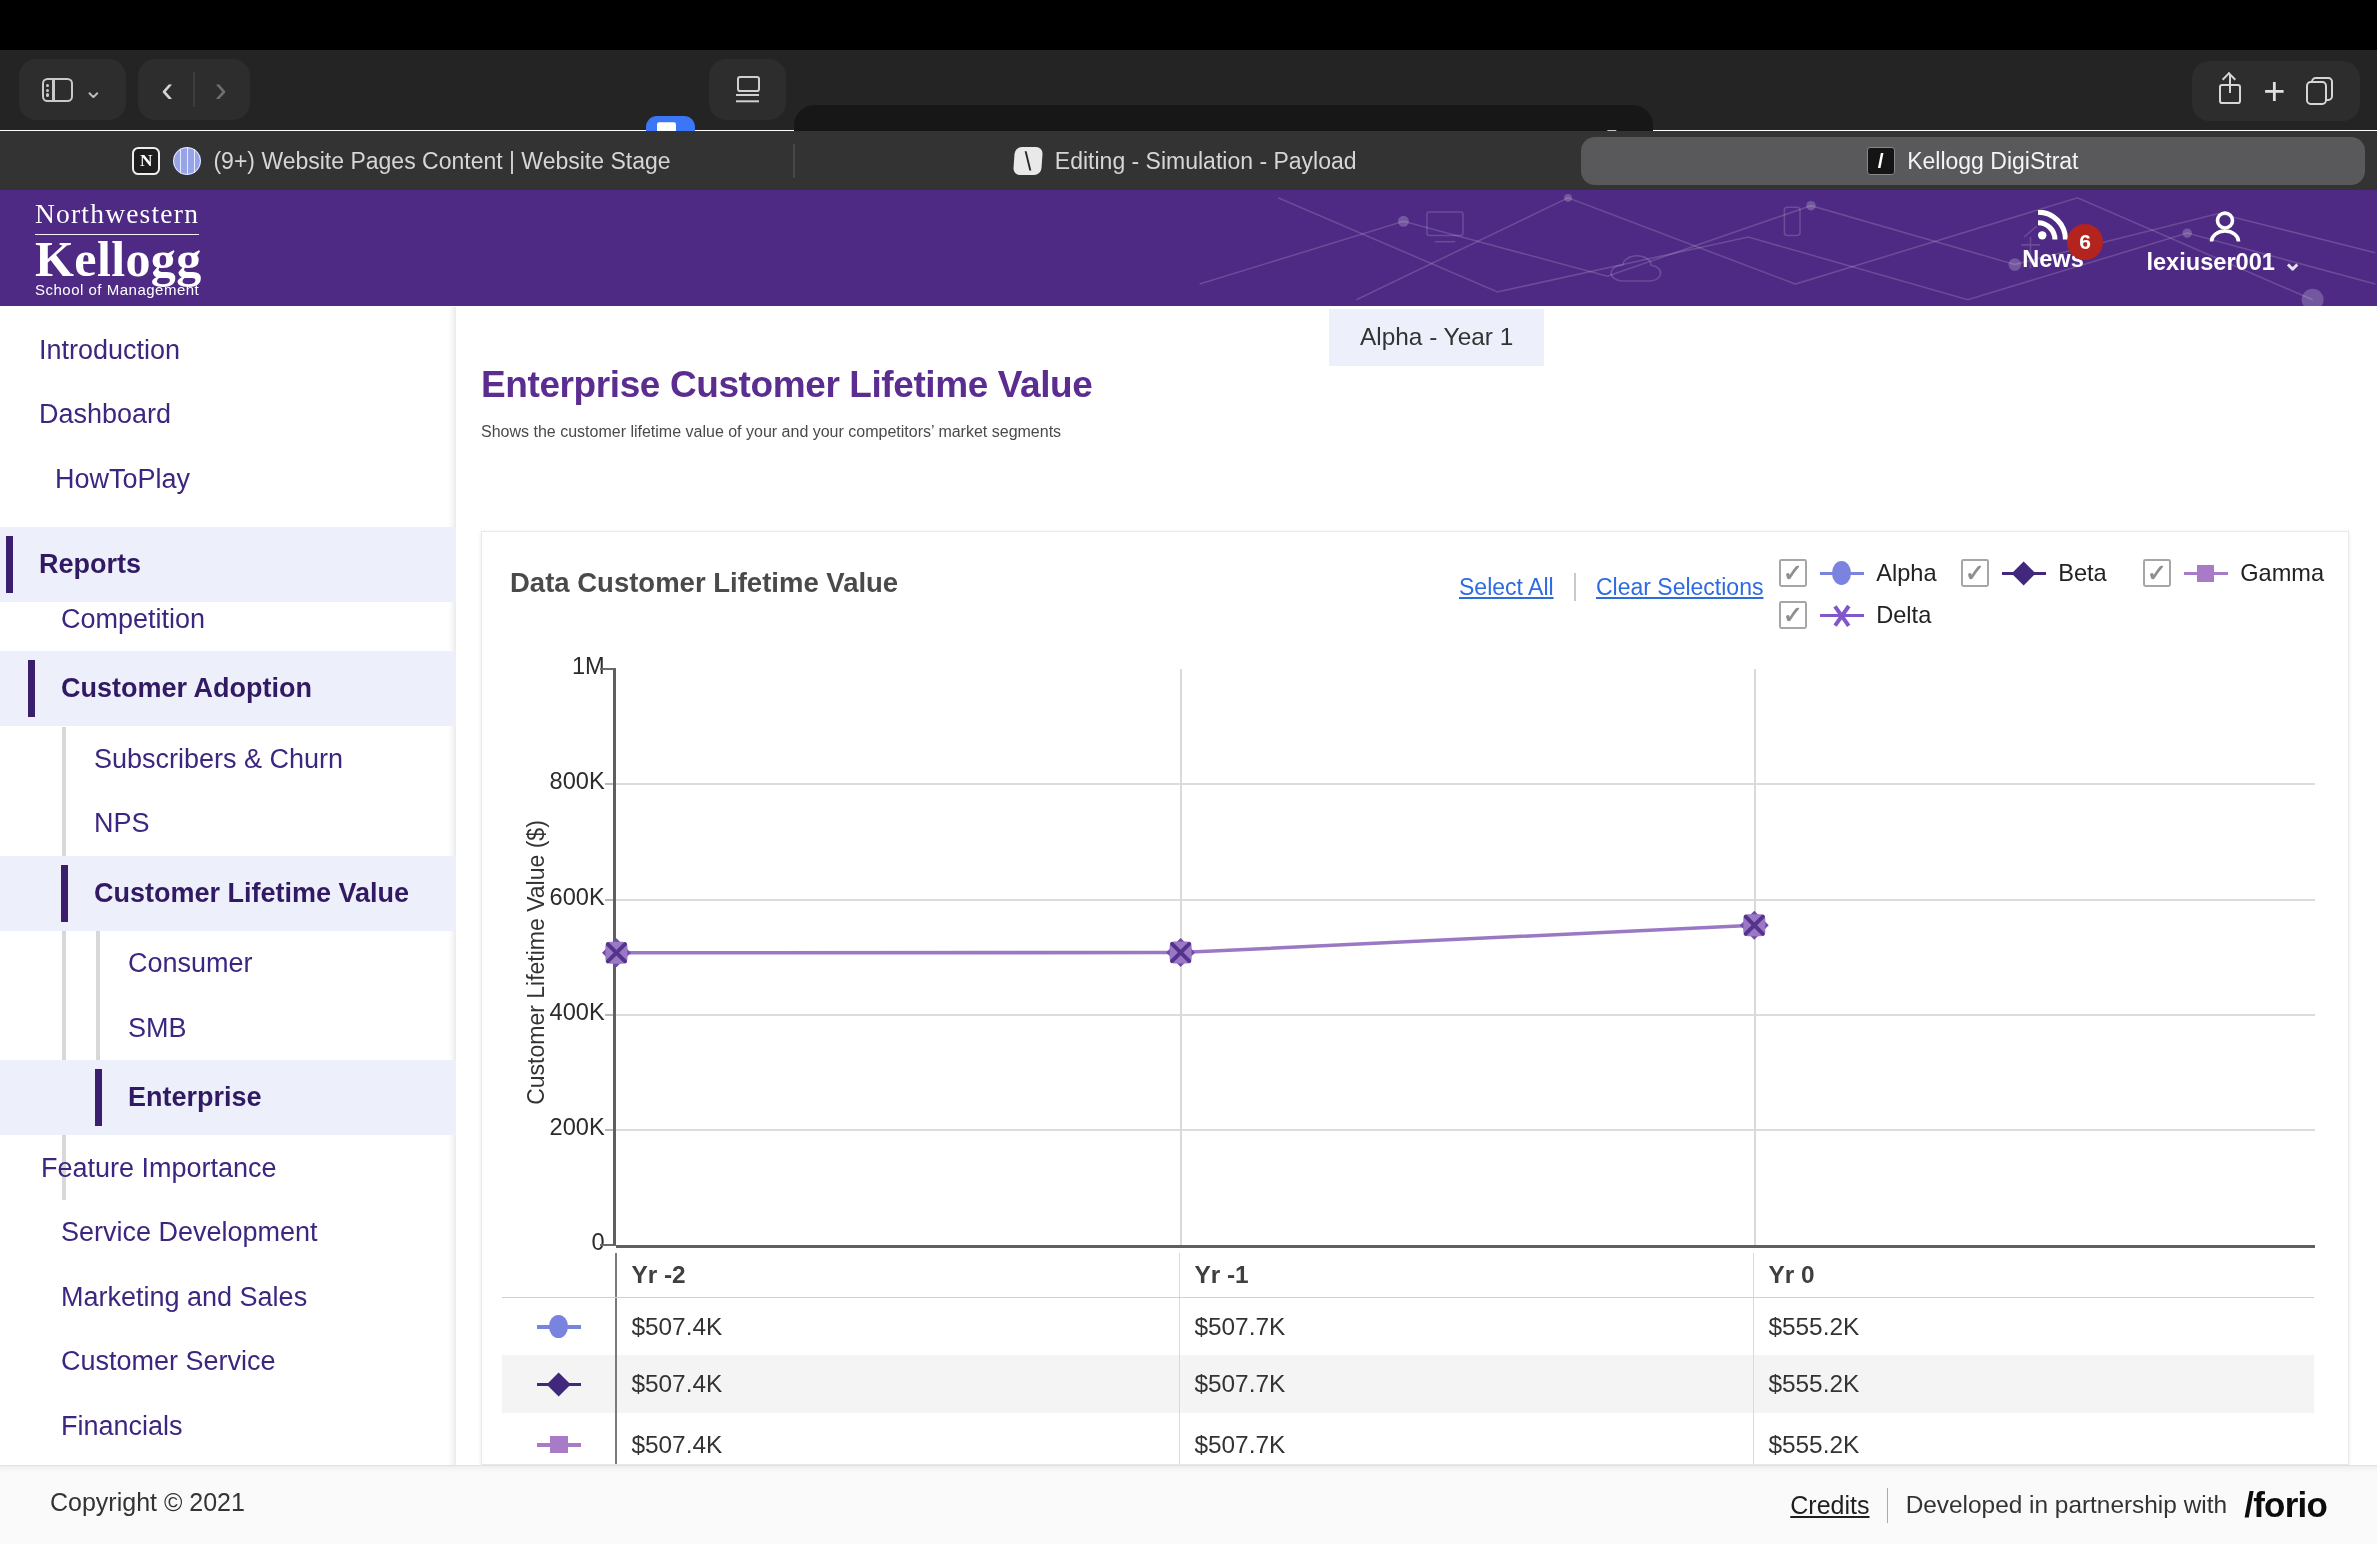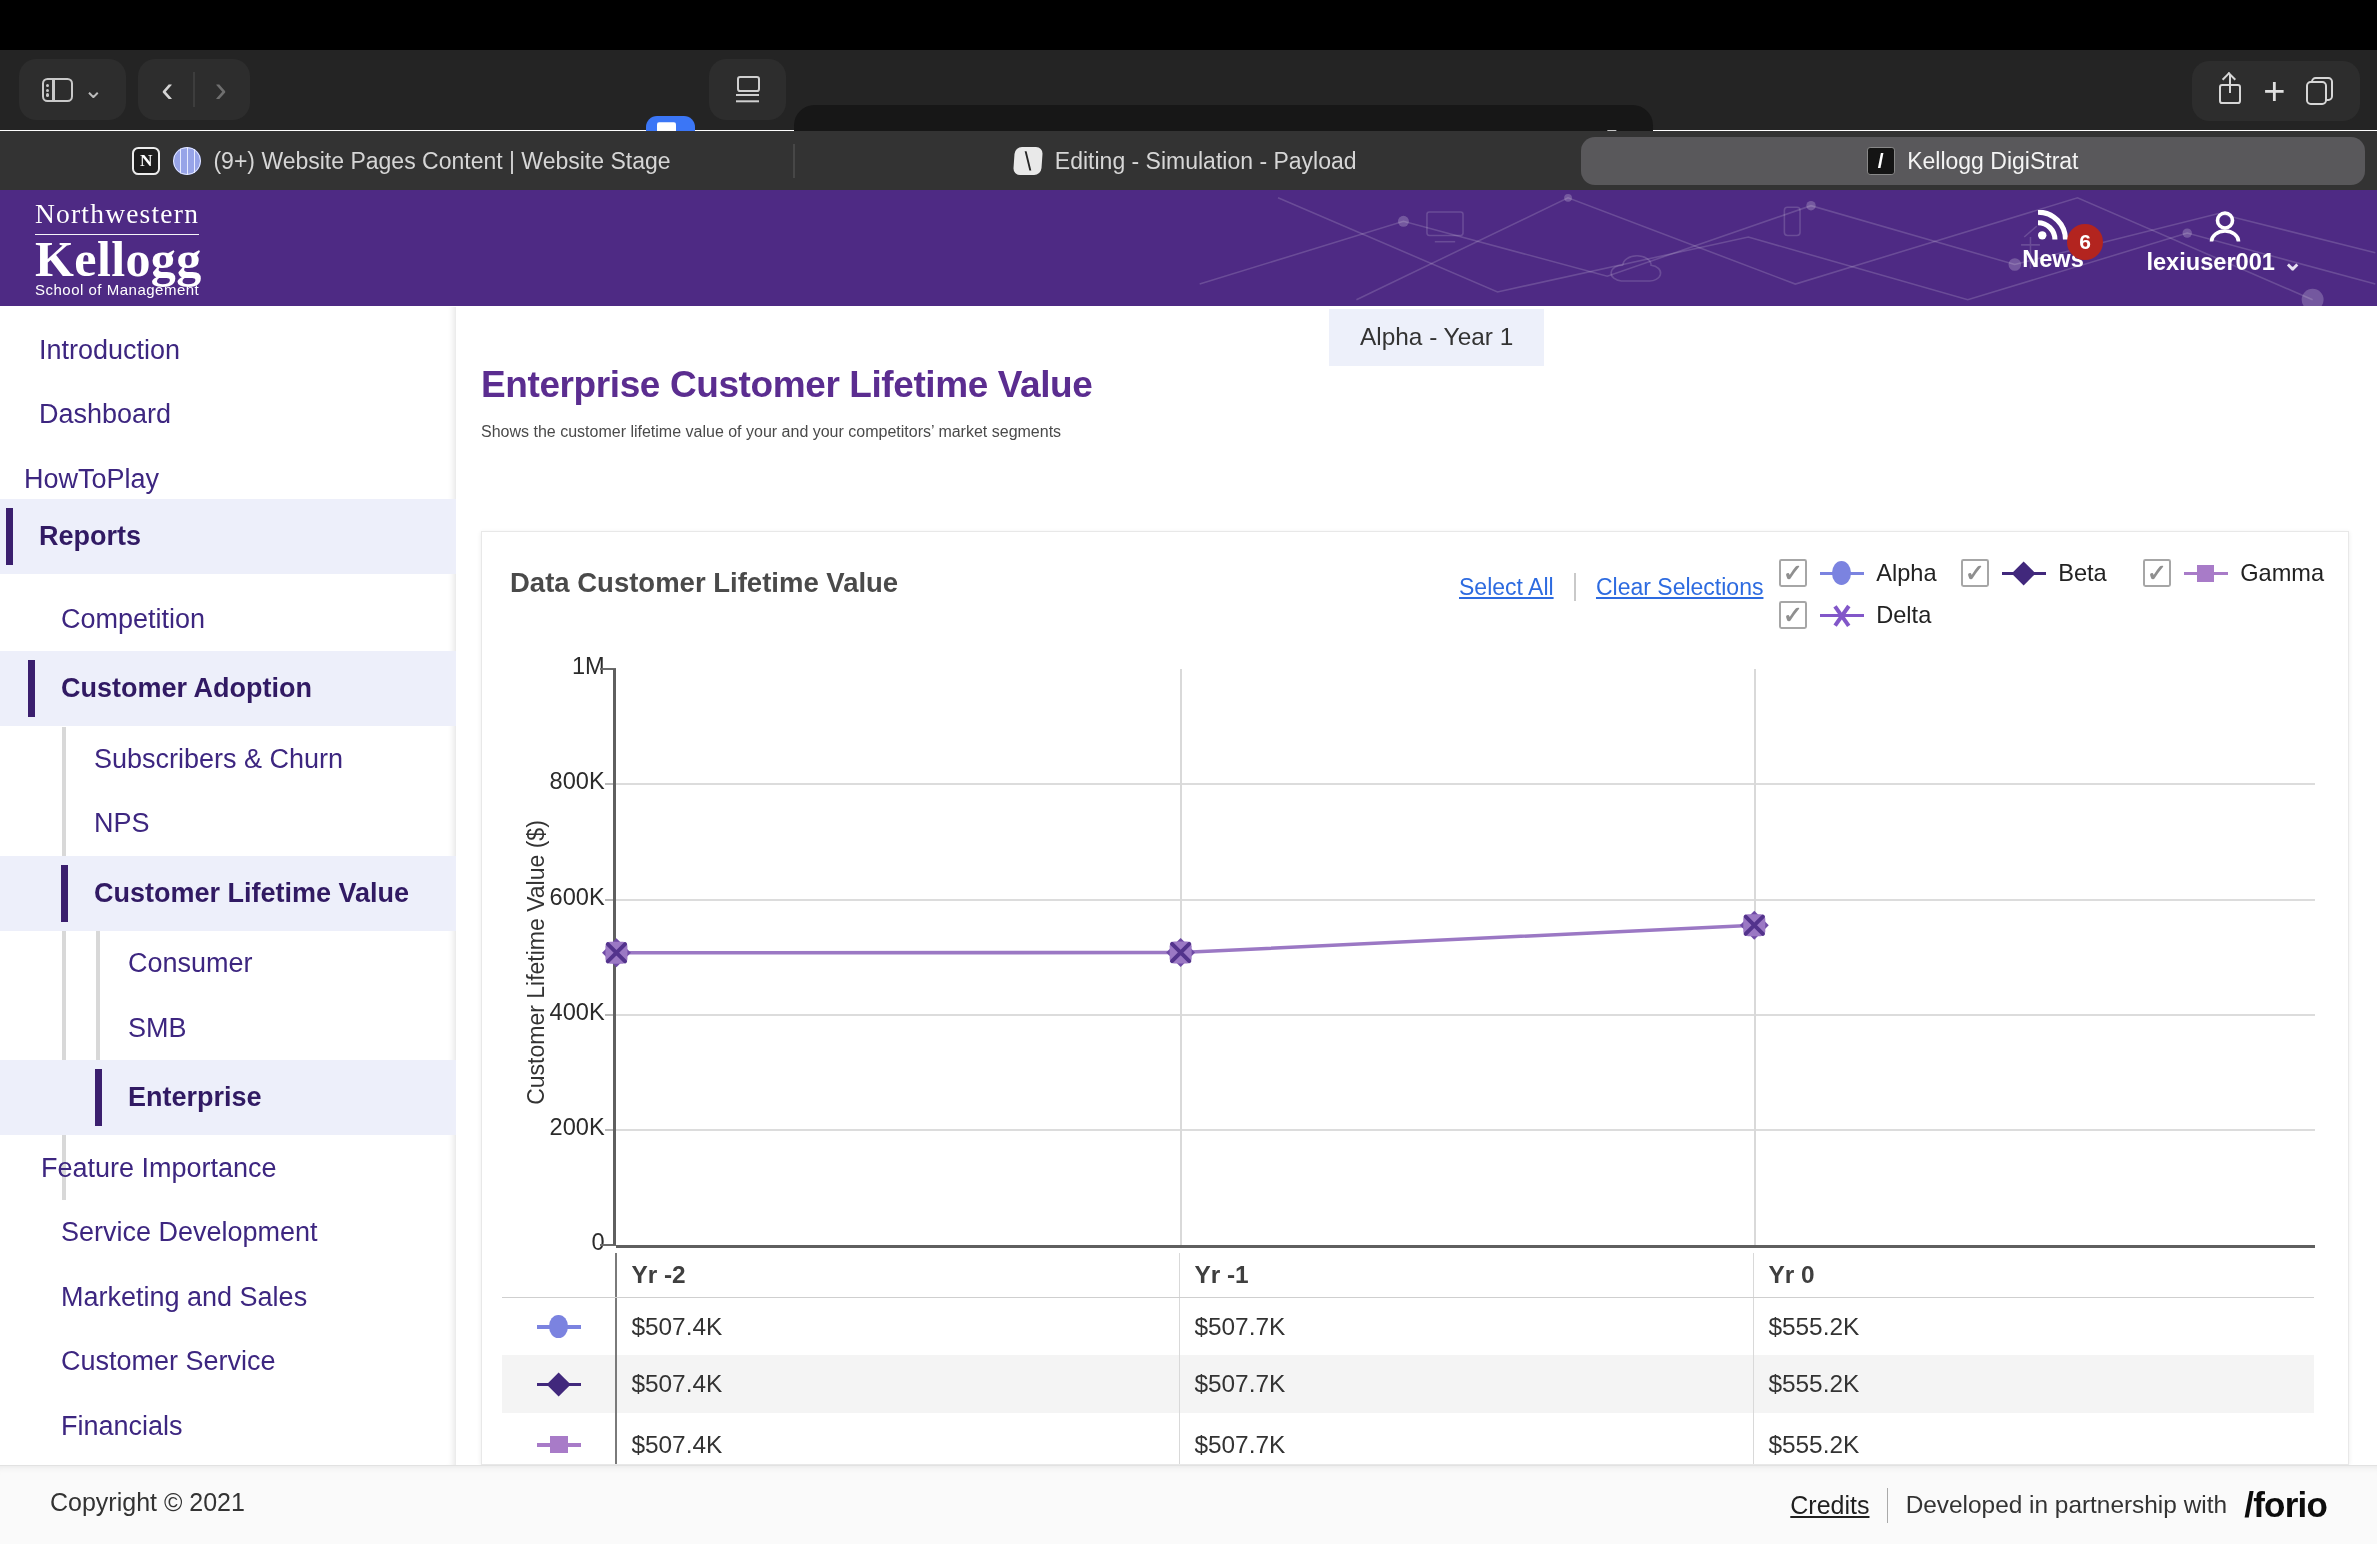--- a/index.html
+++ b/index.html
@@ -227,24 +227,24 @@
 
   <nav id="sidebar">
       <div class="rail" style="left: 96px; top: 624px; height: 204px;"></div>
       <div class="rail" style="left: 62px; top: 420px; height: 473px;"></div>
       <div class="nav-item" style="position: absolute; left: 0px; top: 11px; width: 456px; height: 64px; padding-left: 39px;">
         <span>Introduction</span>
       </div>
       <div class="nav-item" style="position: absolute; left: 0px; top: 75px; width: 456px; height: 64px; padding-left: 39px;">
         <span>Dashboard</span>
       </div>
-      <div class="nav-item" style="position: absolute; left: 0px; top: 140px; width: 456px; height: 64px; padding-left: 24px;">
+      <div class="nav-item" style="position: absolute; left: 0px; top: 140px; width: 456px; height: 64px; padding-left: 55px;">
         <span>HowToPlay</span>
       </div>
-      <div class="nav-item active" style="position: absolute; left: 0px; top: 192px; width: 456px; height: 75px; padding-left: 39px;">
+      <div class="nav-item active" style="position: absolute; left: 0px; top: 220px; width: 456px; height: 75px; padding-left: 39px;">
         <span class="bar" style="left: 6.3px;"></span>
         <span>Reports</span>
       </div>
       <div class="nav-item" style="position: absolute; left: 0px; top: 280px; width: 456px; height: 64px; padding-left: 61px;">
         <span>Competition</span>
       </div>
       <div class="nav-item active" style="position: absolute; left: 0px; top: 344px; width: 456px; height: 75px; padding-left: 61px;">
         <span class="bar" style="left: 28px;"></span>
         <span>Customer Adoption</span>
       </div>

